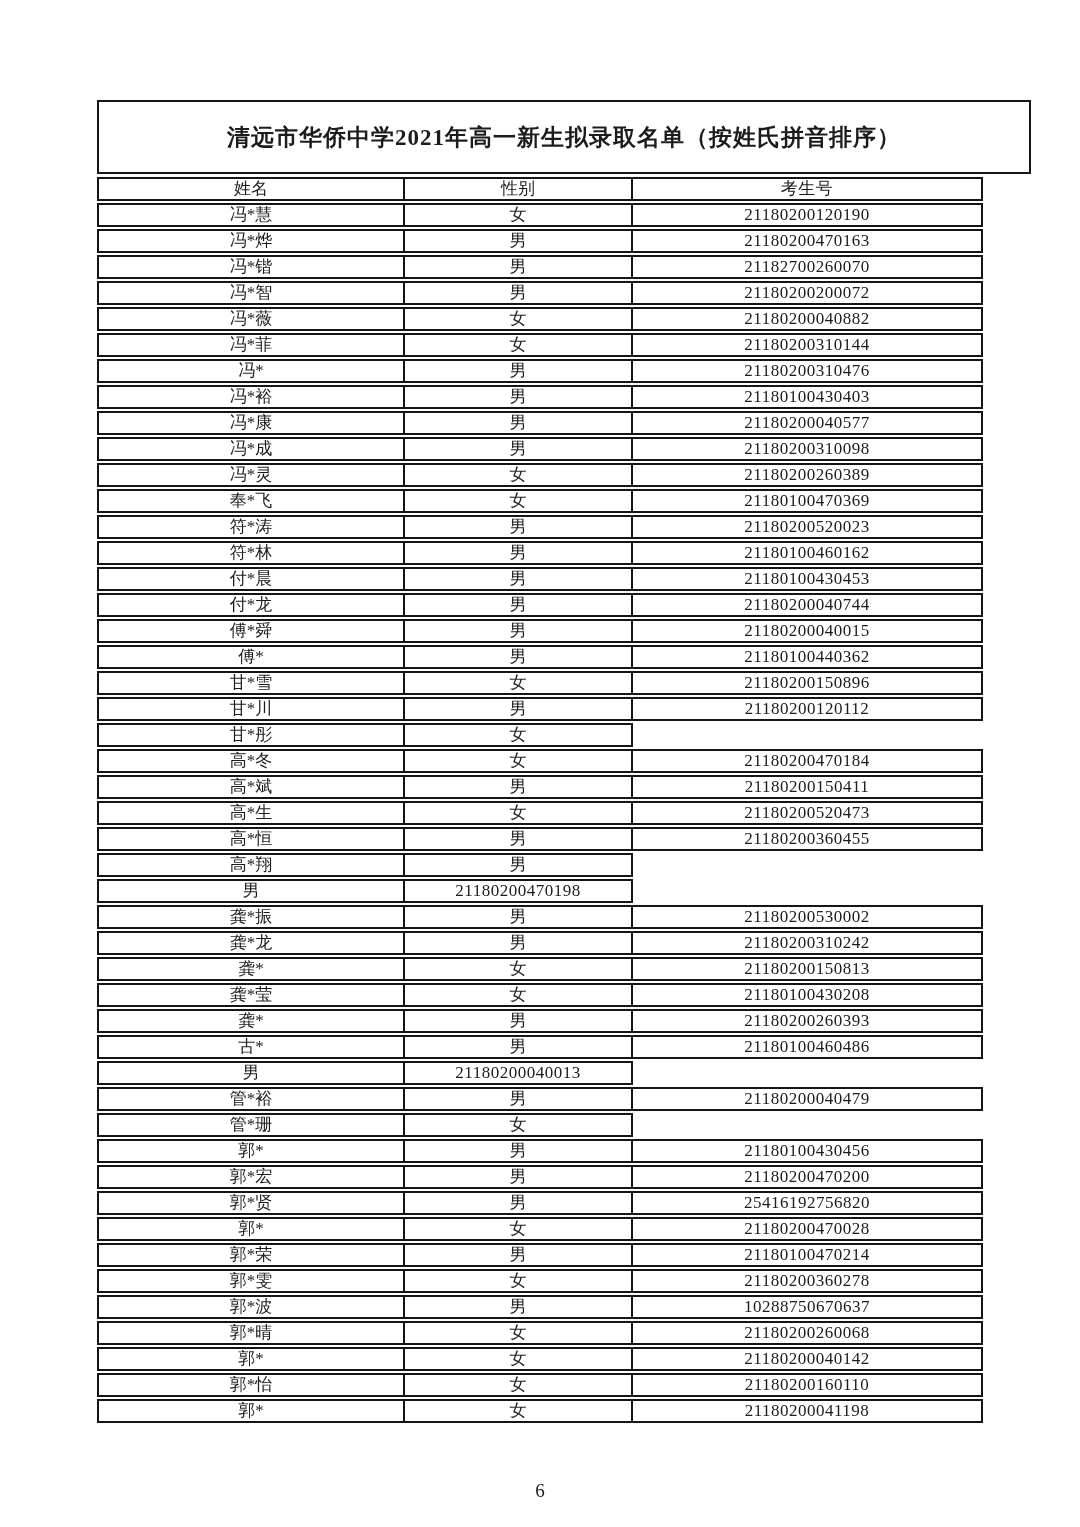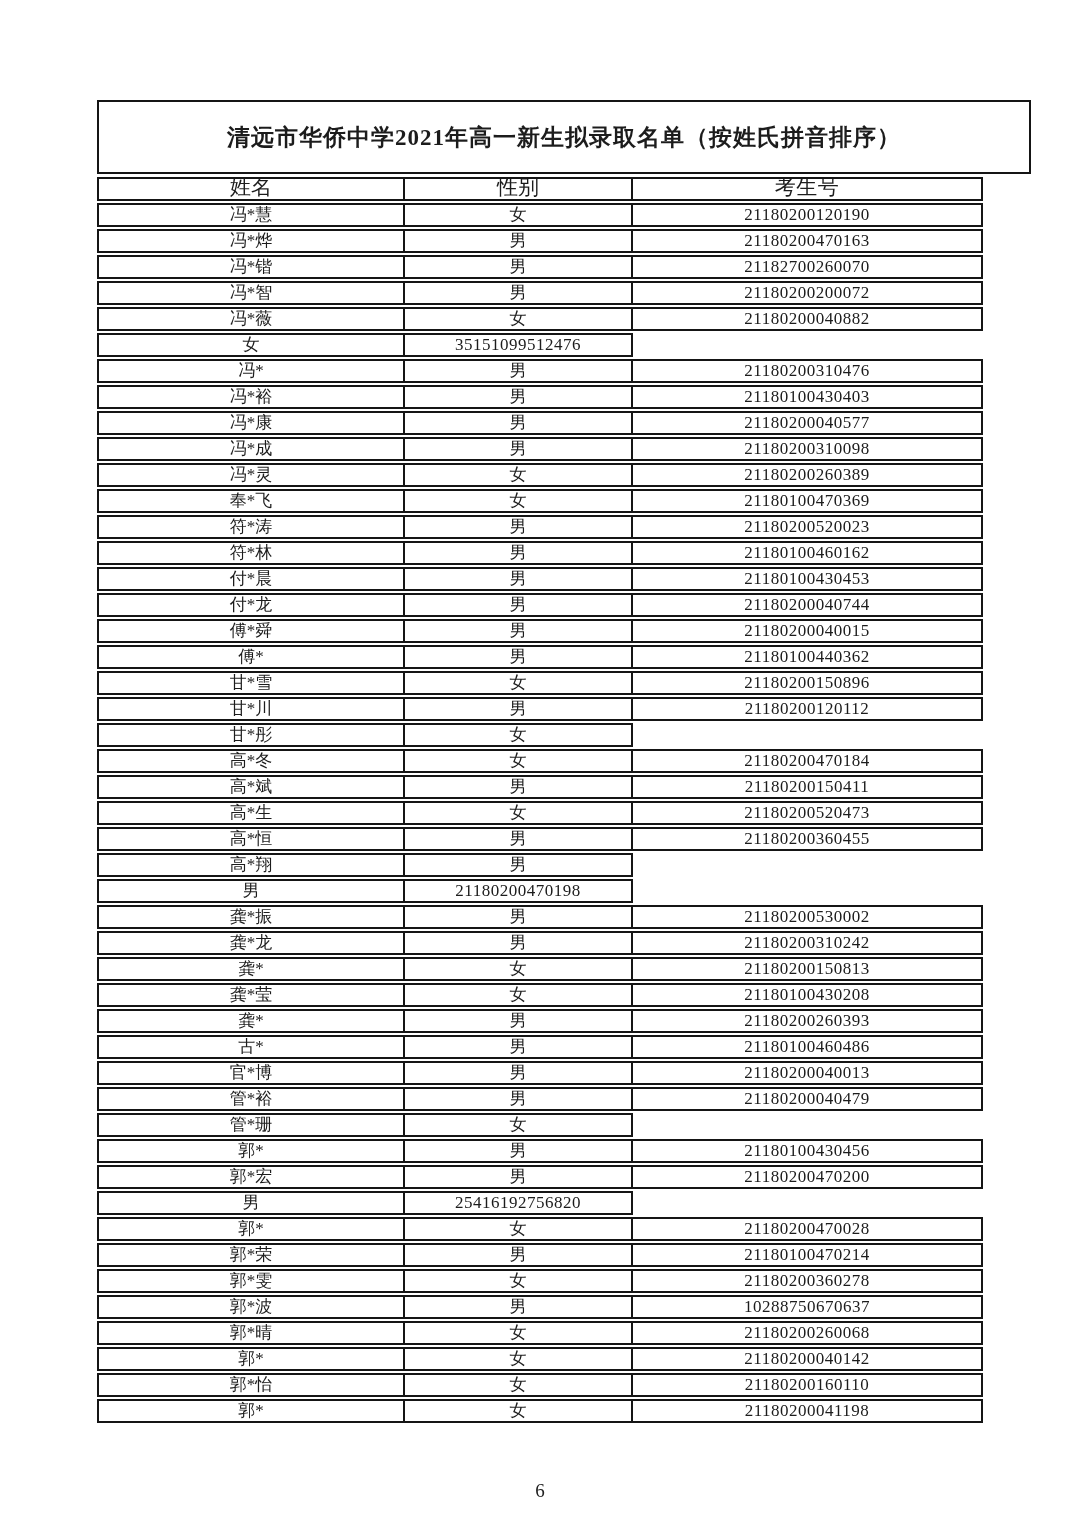--- a/index.html
+++ b/index.html
@@ -43,21 +43,21 @@
     border: 2px solid #151515;
     height: 24px;
     line-height: 20px;
     text-align: center;
     font-size: 17px;
     overflow: hidden;
     white-space: nowrap;
     background: #ffffff;
   }
   .grid .cell + .cell { border-left: 0; }
-  .header .cell { font-size: 21px; font-family: Liberation Mono, monospace; }
+  .header .cell { font-size: 17px; }
   .cell.number { letter-spacing: 0.5px; }
   .pagenum {
     position: absolute;
     left: 0;
     top: 1480px;
     width: 1080px;
     text-align: center;
     font-size: 19px;
     color: #222222;
   }
@@ -99,22 +99,23 @@
     <div class="cell number">21180200200072</div>
   </div>
 
   <div class="grid row">
     <div class="cell name">冯*薇</div>
     <div class="cell gender">女</div>
     <div class="cell number">21180200040882</div>
   </div>
 
   <div class="grid row">
-    <div class="cell gender">女</div>
-    <div class="cell number">35151099512476</div>
+    <div class="cell name">冯*菲</div>
+    <div class="cell gender">女</div>
+    <div class="cell number">21180200310144</div>
   </div>
 
   <div class="grid row">
     <div class="cell name">冯*</div>
     <div class="cell gender">男</div>
     <div class="cell number">21180200310476</div>
   </div>
 
   <div class="grid row">
     <div class="cell name">冯*裕</div>
@@ -263,21 +264,20 @@
     <div class="cell number">21180200260393</div>
   </div>
 
   <div class="grid row">
     <div class="cell name">古*</div>
     <div class="cell gender">男</div>
     <div class="cell number">21180100460486</div>
   </div>
 
   <div class="grid row">
-    <div class="cell name">官*博</div>
     <div class="cell gender">男</div>
     <div class="cell number">21180200040013</div>
   </div>
 
   <div class="grid row">
     <div class="cell name">管*裕</div>
     <div class="cell gender">男</div>
     <div class="cell number">21180200040479</div>
   </div>
 
@@ -292,20 +292,21 @@
     <div class="cell number">21180100430456</div>
   </div>
 
   <div class="grid row">
     <div class="cell name">郭*宏</div>
     <div class="cell gender">男</div>
     <div class="cell number">21180200470200</div>
   </div>
 
   <div class="grid row">
+    <div class="cell name">郭*贤</div>
     <div class="cell gender">男</div>
     <div class="cell number">25416192756820</div>
   </div>
 
   <div class="grid row">
     <div class="cell name">郭*</div>
     <div class="cell gender">女</div>
     <div class="cell number">21180200470028</div>
   </div>
 

